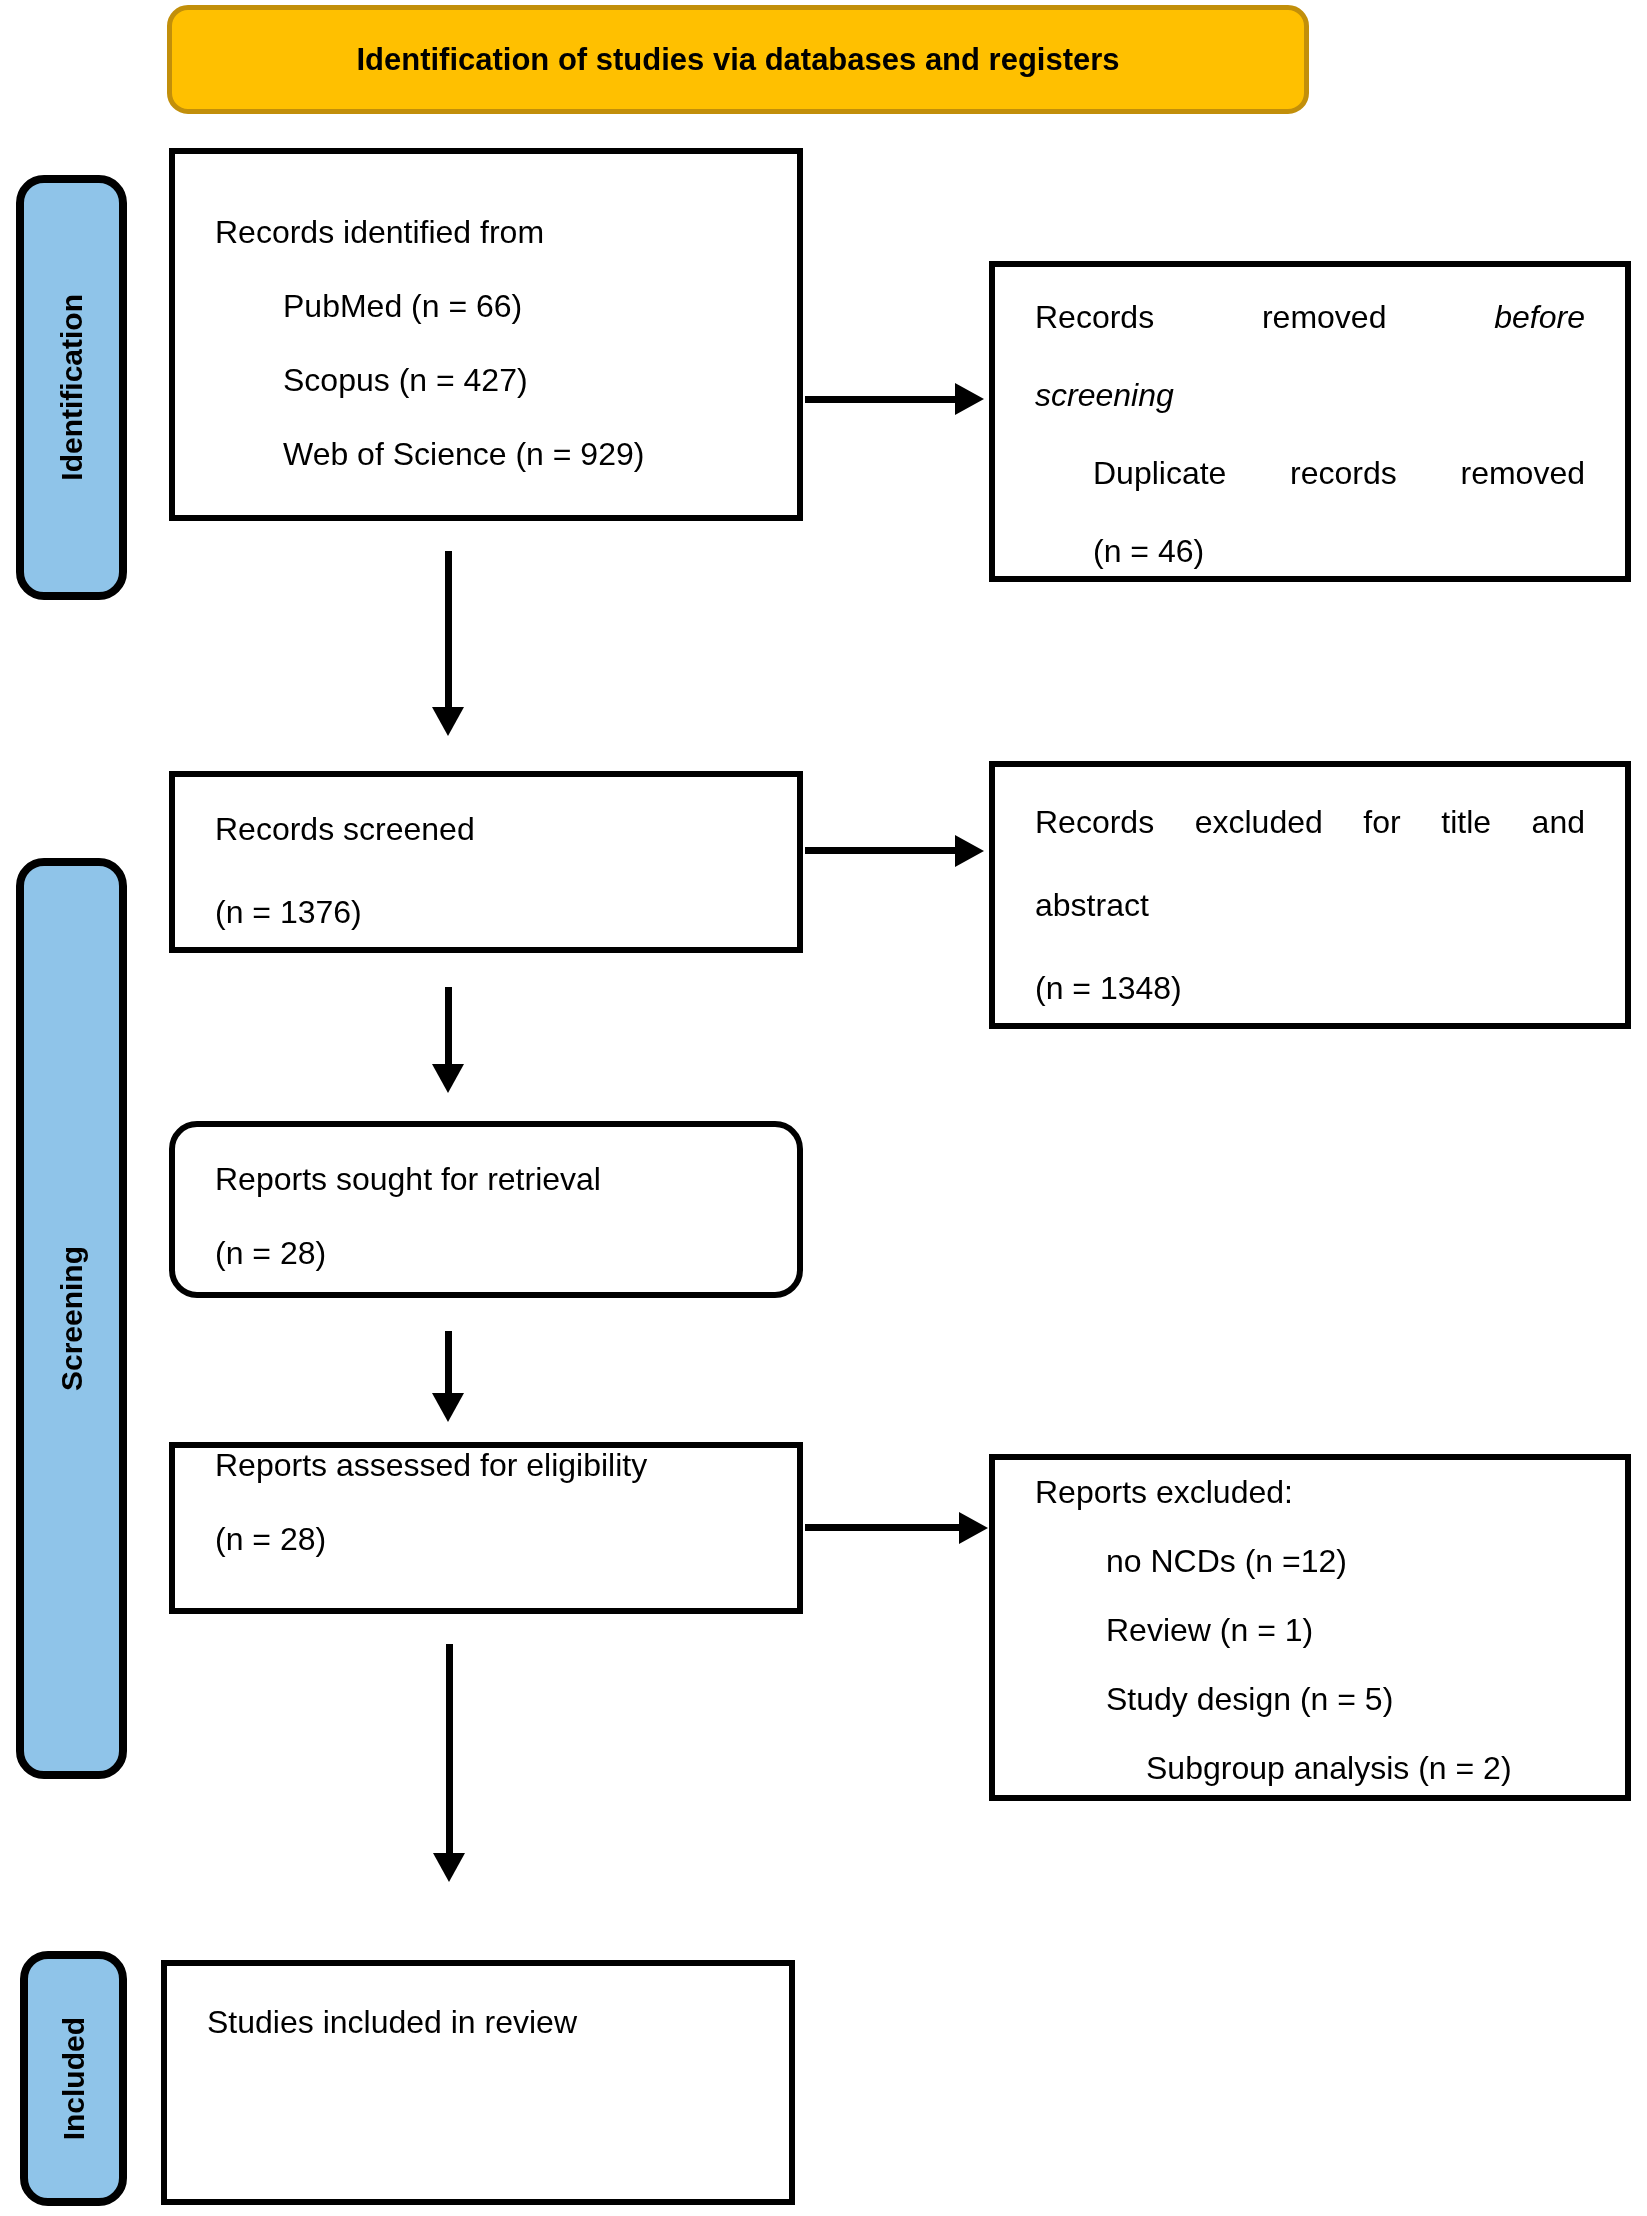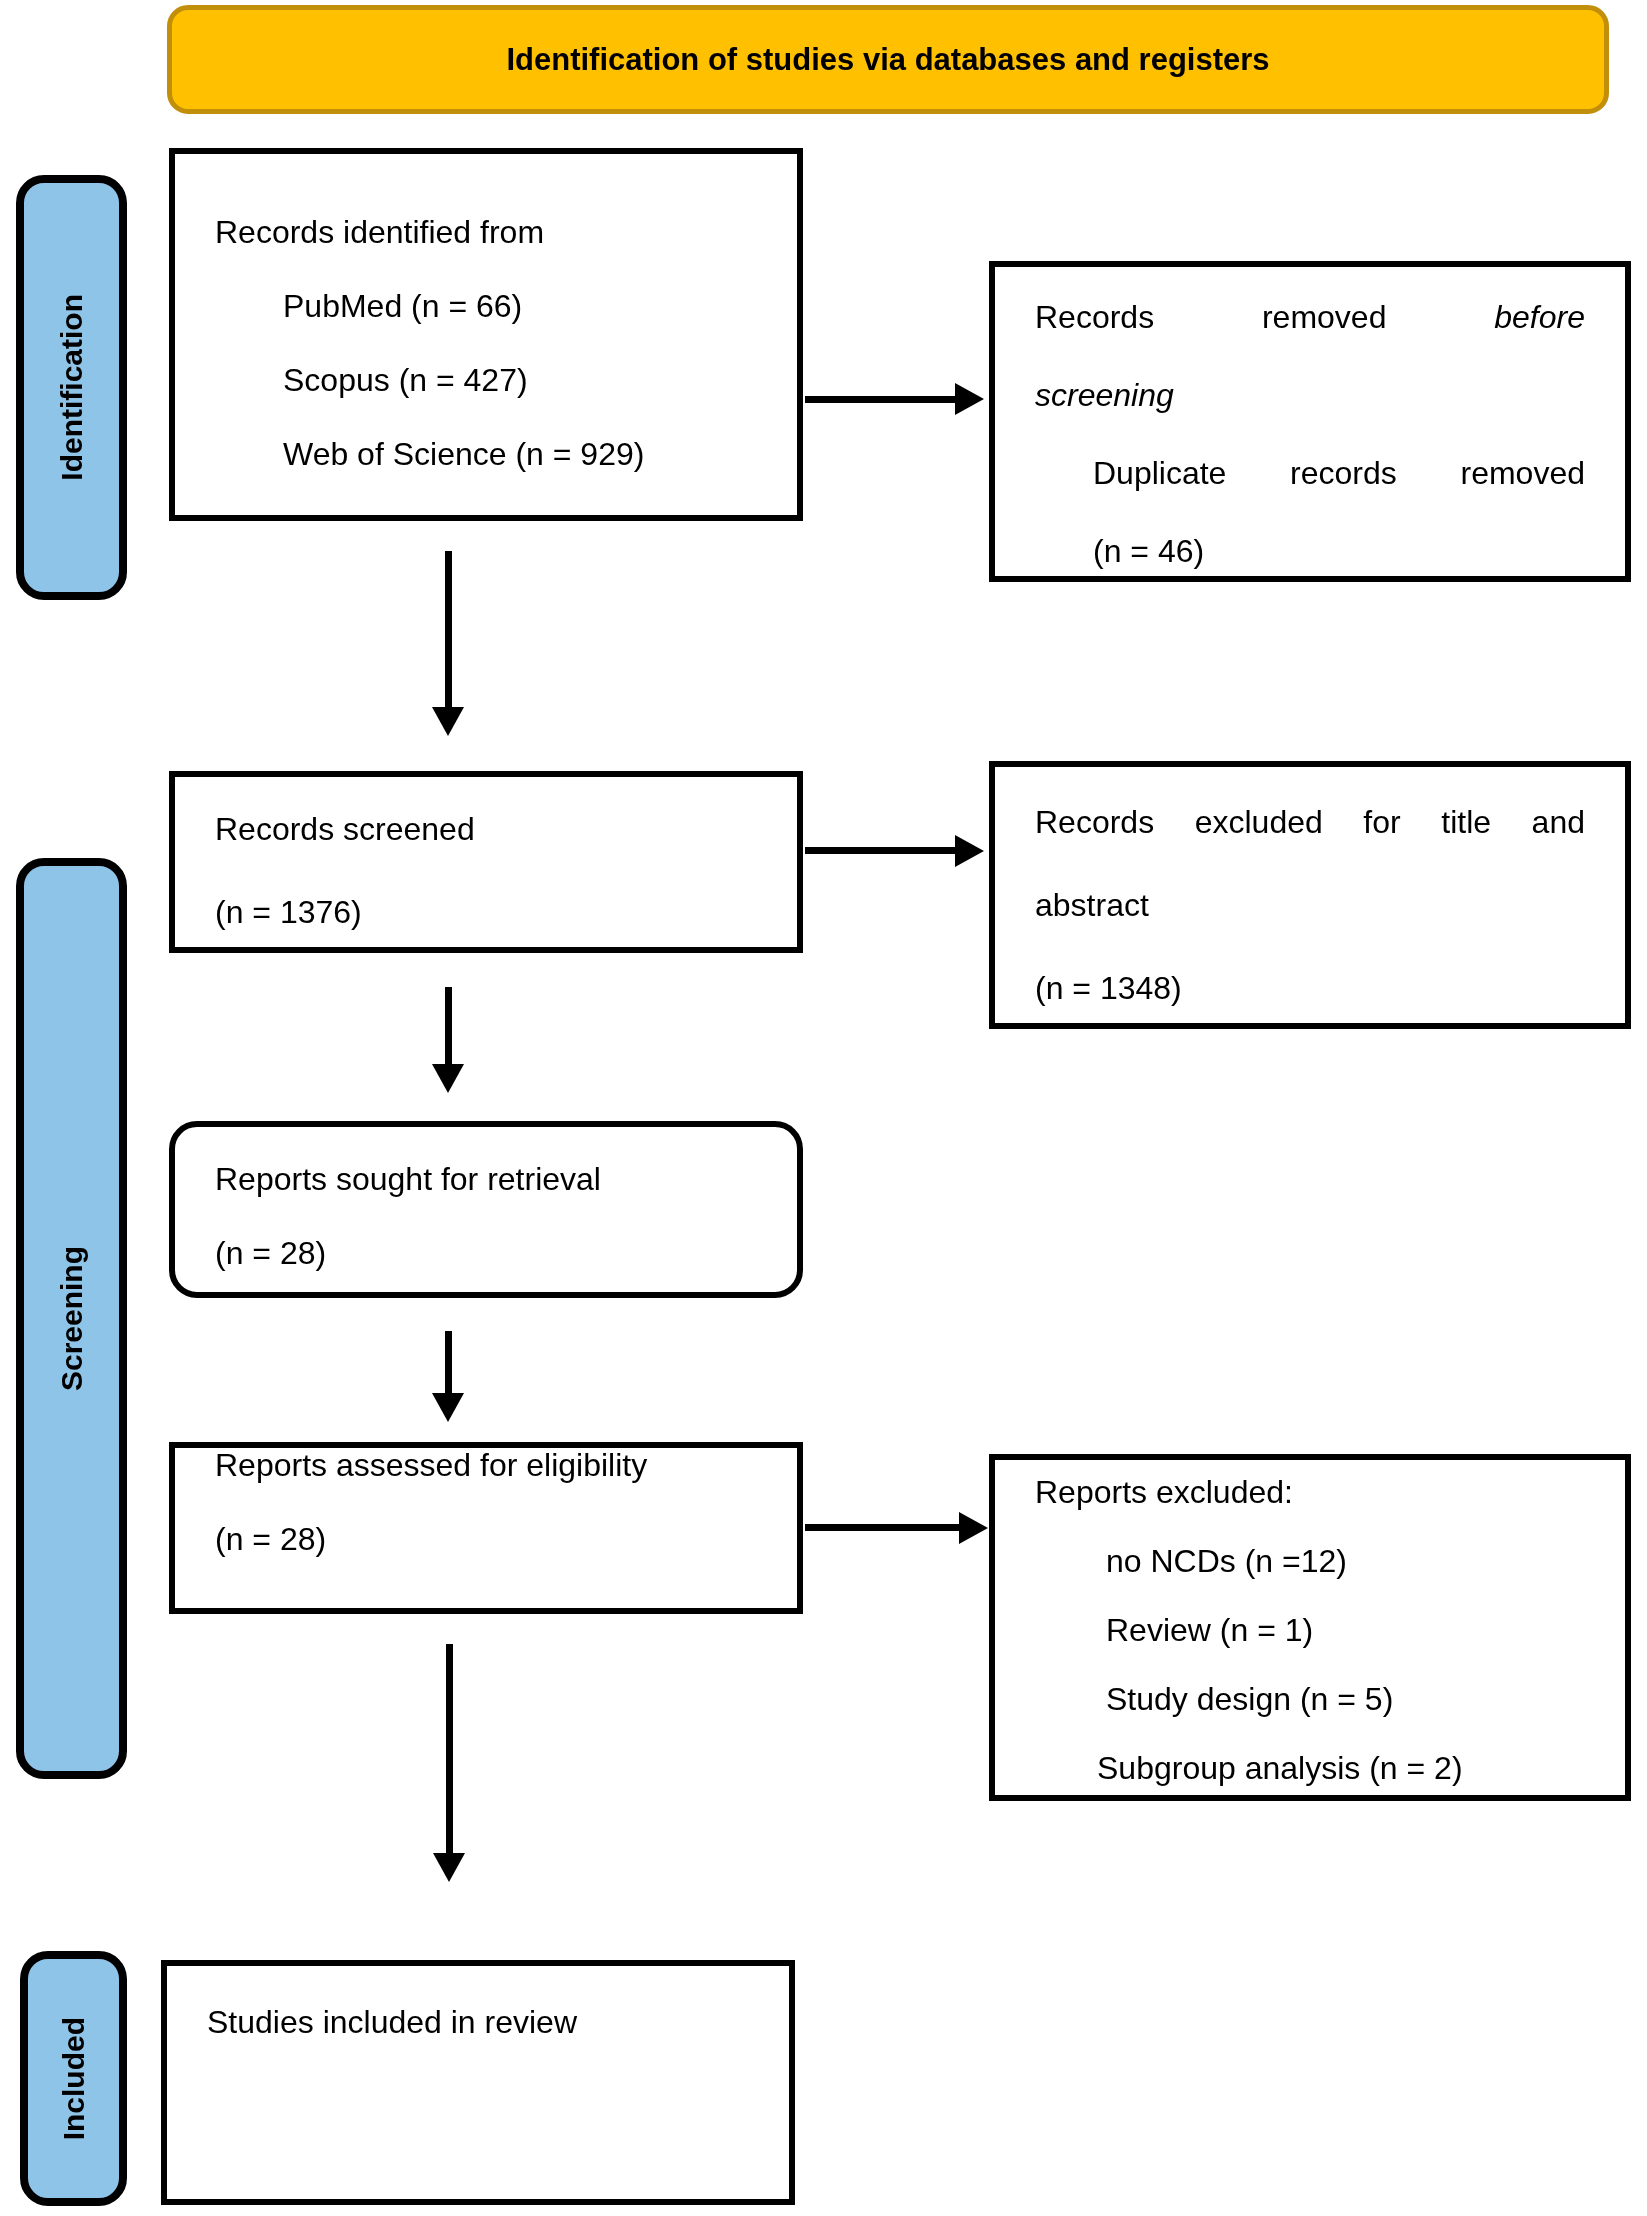--- a/index.html
+++ b/index.html
@@ -9,21 +9,21 @@
     --box-border:#000000;
   }
   html,body{margin:0;padding:0;background:#ffffff;}
   body{
     width:1648px;height:2216px;position:relative;overflow:hidden;
     font-family:"Liberation Sans", sans-serif;color:#000;
   }
   .abs{position:absolute;box-sizing:border-box;}
   
   .banner{
-    left:167px;top:5px;width:1442px;height:109px;
+    left:167px;top:5px;width:1142px;height:109px;
     background:var(--banner-fill);
     border:5px solid var(--banner-border);
     border-radius:21px;
     display:flex;align-items:center;justify-content:center;
     font-size:31px;font-weight:bold;
   }
   
   .stage{
     background:var(--stage-fill);
     border:8px solid var(--box-border);
@@ -138,21 +138,21 @@
     <div class="line" style="margin-top:39px">(n = 28)</div>
   </div>
 </div>
 
 <div class="abs fbox b7">
   <div class="pad">
     <div class="line" style="margin-top:15px">Reports excluded:</div>
     <div class="line" style="margin-top:34px;margin-left:71px">no NCDs (n =12)</div>
     <div class="line" style="margin-top:34px;margin-left:71px">Review (n = 1)</div>
     <div class="line" style="margin-top:34px;margin-left:71px">Study design (n = 5)</div>
-    <div class="line" style="margin-top:34px;margin-left:62px">Subgroup analysis (n = 2)</div>
+    <div class="line" style="margin-top:34px;margin-left:111px">Subgroup analysis (n = 2)</div>
   </div>
 </div>
 
 <div class="abs fbox b8">
   <div class="pad">
     <div class="line" style="margin-top:39px">Studies included in review</div>
   </div>
 </div>
 
 <div>

